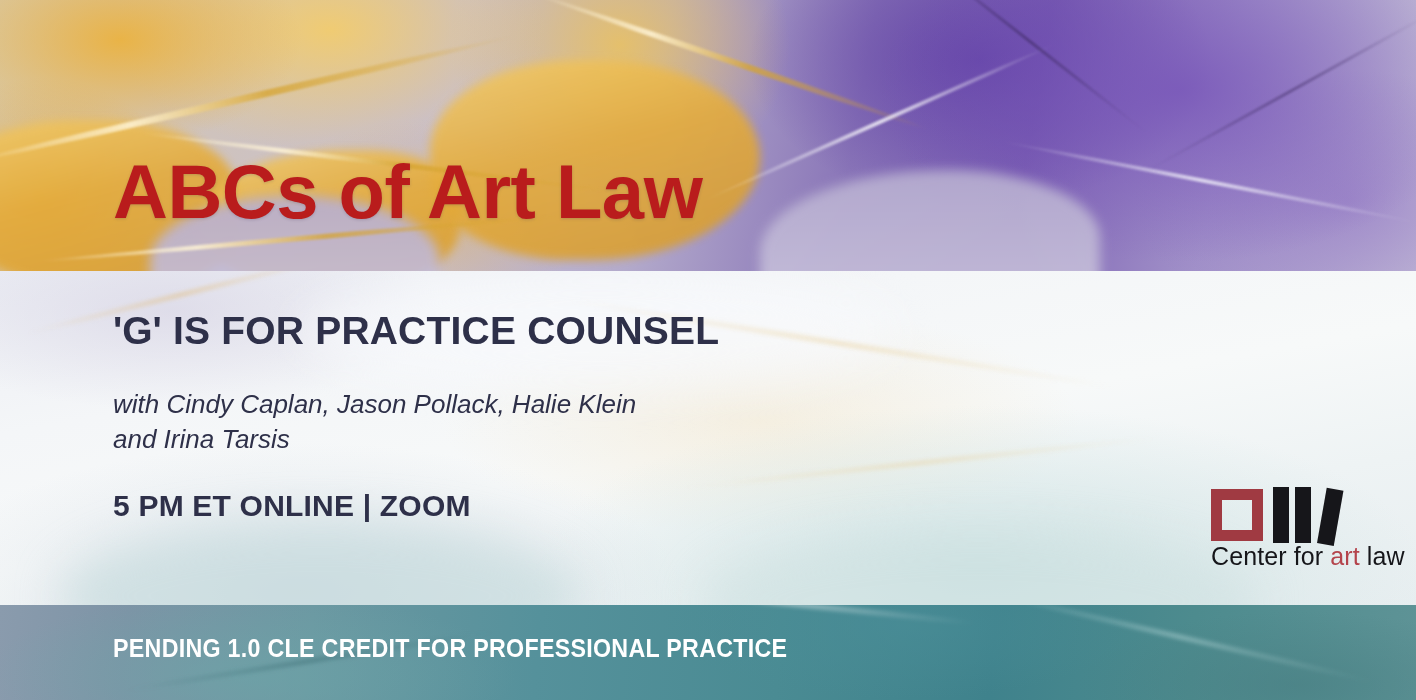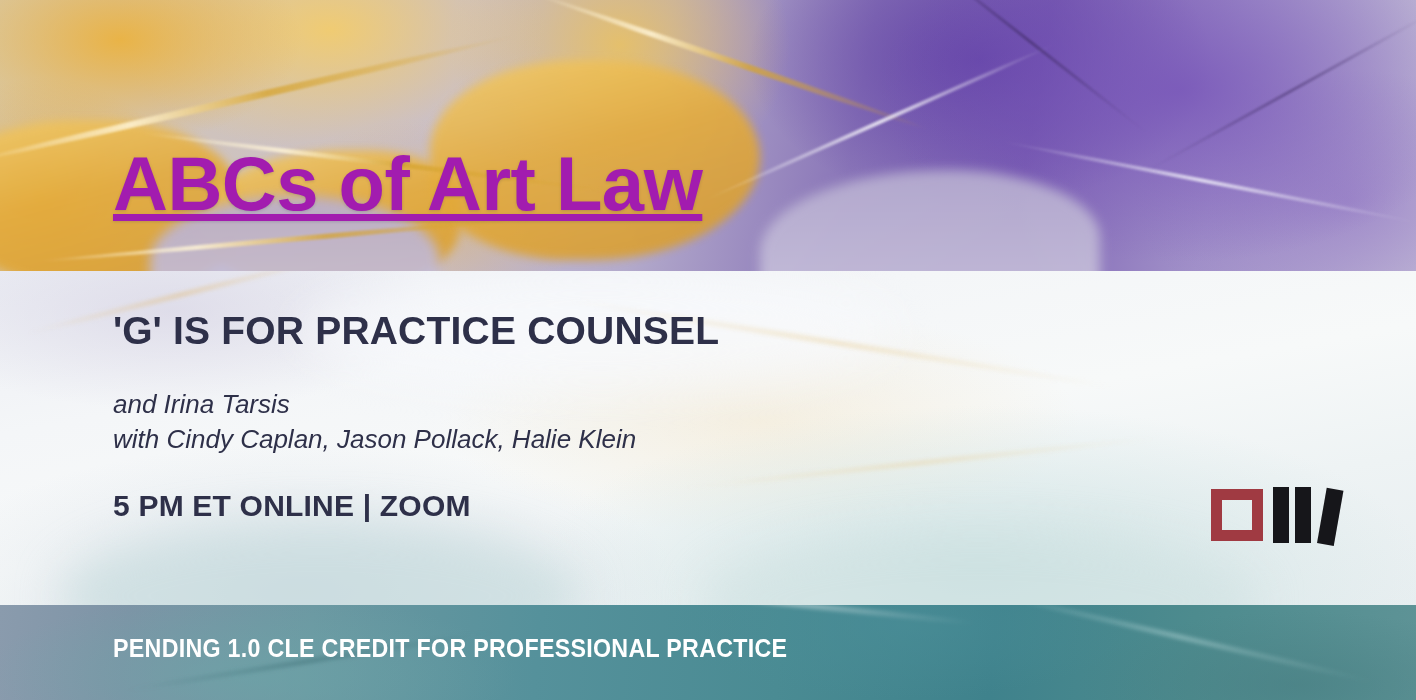--- a/index.html
+++ b/index.html
@@ -129,29 +129,28 @@
   .tv1 { left: 560px; top: -6px;  width: 420px; height: 5px; transform: rotate(6deg); }
   .tv2 { left: 120px; top: 54px;  width: 380px; height: 4px; transform: rotate(-9deg);
          background: linear-gradient(90deg, rgba(255,255,255,0) 0%, rgba(40,88,96,0.4) 50%, rgba(255,255,255,0) 100%); }
   .tv3 { left: 980px; top: 30px;  width: 400px; height: 4px; transform: rotate(13deg);
          background: linear-gradient(90deg, rgba(255,255,255,0) 0%, rgba(215,240,240,0.45) 50%, rgba(255,255,255,0) 100%); }
 
   
   .title {
     position: absolute;
     left: 113px;
-    top: 146px;
+    top: 154px;
     font-size: 76px;
     font-weight: 700;
     letter-spacing: -0.5px;
-    color: #a21caf;
+    color: #b91c1c;
     line-height: 1;
     white-space: nowrap;
     text-shadow: 0 1px 3px rgba(70,60,90,0.22);
-    text-decoration: underline;
   }
 
   .subtitle {
     position: absolute;
     left: 113px;
     top: 311px;
     font-size: 39px;
     font-weight: 600;
     letter-spacing: 0.2px;
     color: #2e3049;
@@ -284,32 +283,33 @@
     <div class="teal-vein tv3"></div>
   </div>
 
   <div class="title">ABCs of Art Law</div>
 
   <div class="subtitle">
     <span class="letter-g">'G'</span><span> IS FOR PRACTICE COUNSEL</span>
   </div>
 
   <div class="speakers">
+    <div>with Cindy Caplan, Jason Pollack, Halie Klein</div>
     <div>and Irina Tarsis</div>
-    <div>with Cindy Caplan, Jason Pollack, Halie Klein</div>
   </div>
 
   <div class="details">
     <div>5 PM ET ONLINE | ZOOM</div>
   </div>
 
   <div class="cle-note">PENDING 1.0 CLE CREDIT FOR PROFESSIONAL PRACTICE</div>
 
   <div class="logo">
     <div class="logo-mark">
       <div class="logo-square"></div>
       <div class="logo-bar logo-bar-1"></div>
       <div class="logo-bar logo-bar-2"></div>
       <div class="logo-bar logo-bar-3"></div>
     </div>
+    <div class="logo-wordmark"><span>Center for </span><span class="wm-art">art</span><span> law</span></div>
   </div>
 
 </div>
 
 </body></html>

